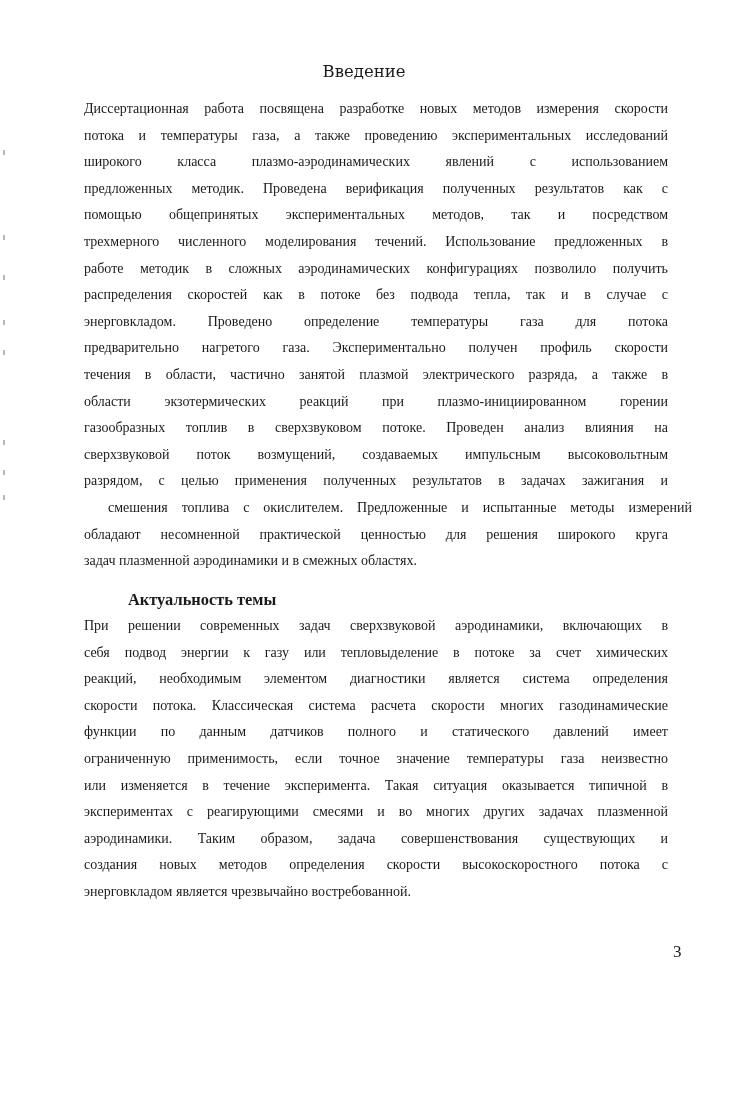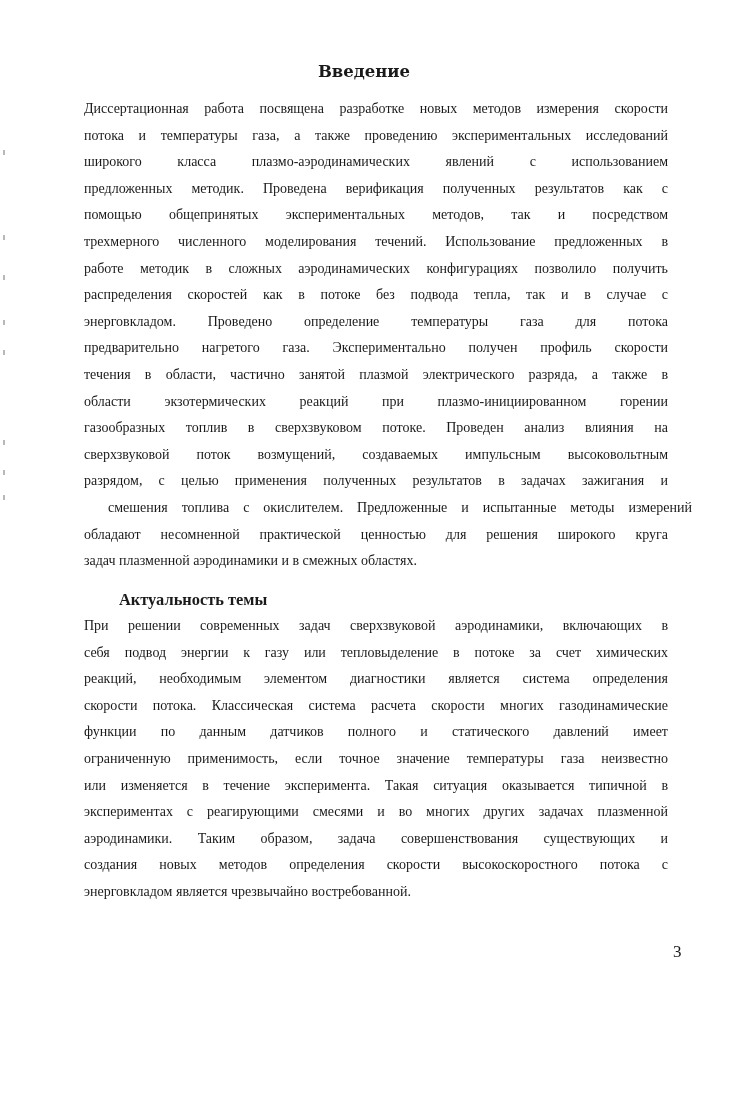--- a/index.html
+++ b/index.html
@@ -1,24 +1,24 @@
 <!DOCTYPE html>
 <html><head>
 <meta charset="utf-8">
 <style>
   html, body { margin: 0; padding: 0; background: #ffffff; }
   body { width: 733px; height: 1100px; position: relative; overflow: hidden;
          font-family: "Liberation Serif", "DejaVu Serif", serif; color: #1a1a1a; }
   .page { position: absolute; left: 0; top: 0; width: 733px; height: 1100px; }
   .title { position: absolute; top: 62px; left: 0; width: 728px; text-align: center;
-           font-family: "DejaVu Serif", serif; font-weight: bold; font-size: 16.5px; }
+           font-family: "DejaVu Serif", serif; font-weight: normal; font-size: 16.5px; }
   .line { position: absolute; left: 84px; width: 584px; font-size: 14px; line-height: 20px;
           white-space: nowrap; text-align: justify; text-align-last: justify; }
   .line.last { text-align-last: left; }
-  .subhead { position: absolute; left: 119px; font-weight: bold; font-size: 16.4px; line-height: 20px; }
+  .subhead { position: absolute; left: 128px; font-weight: bold; font-size: 16.4px; line-height: 20px; }
   .pagenum { position: absolute; left: 673px; top: 942px; font-size: 17px; }
   .speck { position: absolute; left: 3px; width: 2px; height: 5px; background: #888; opacity: .6; }
 </style>
 </head>
 <body>
 
 <div class="page">
   <div class="title">Введение</div>
 
   <div id="intro">

